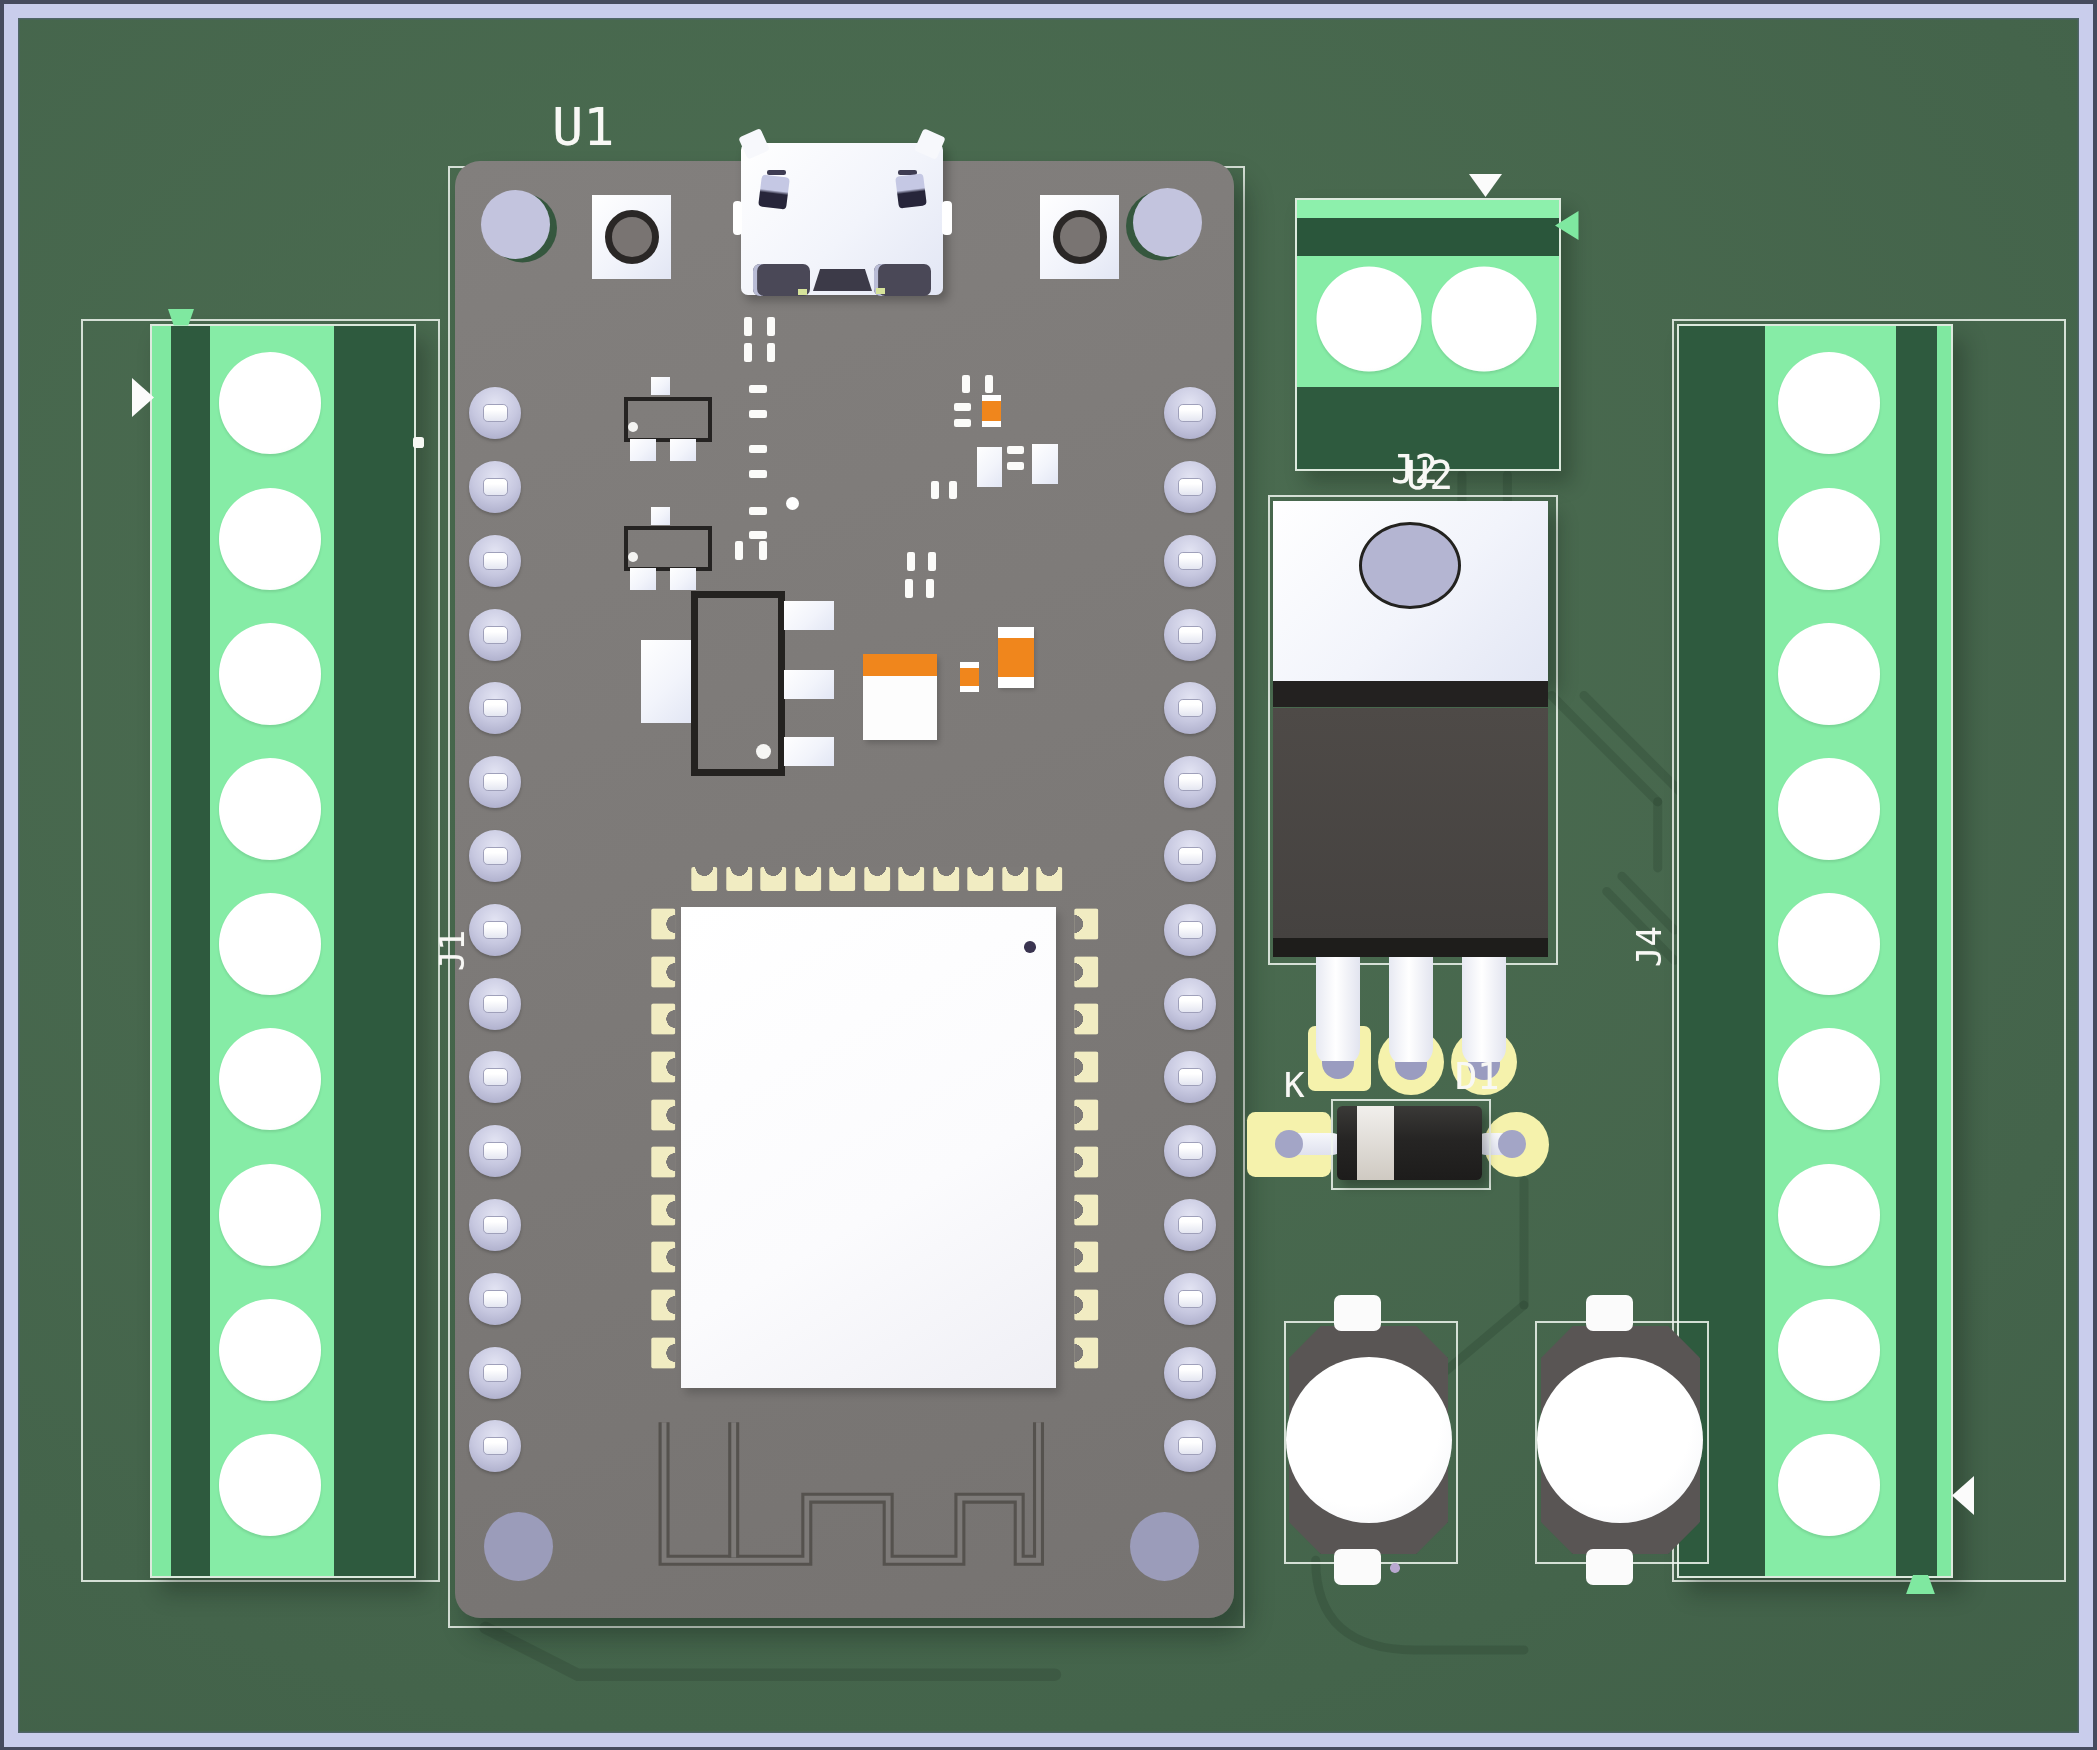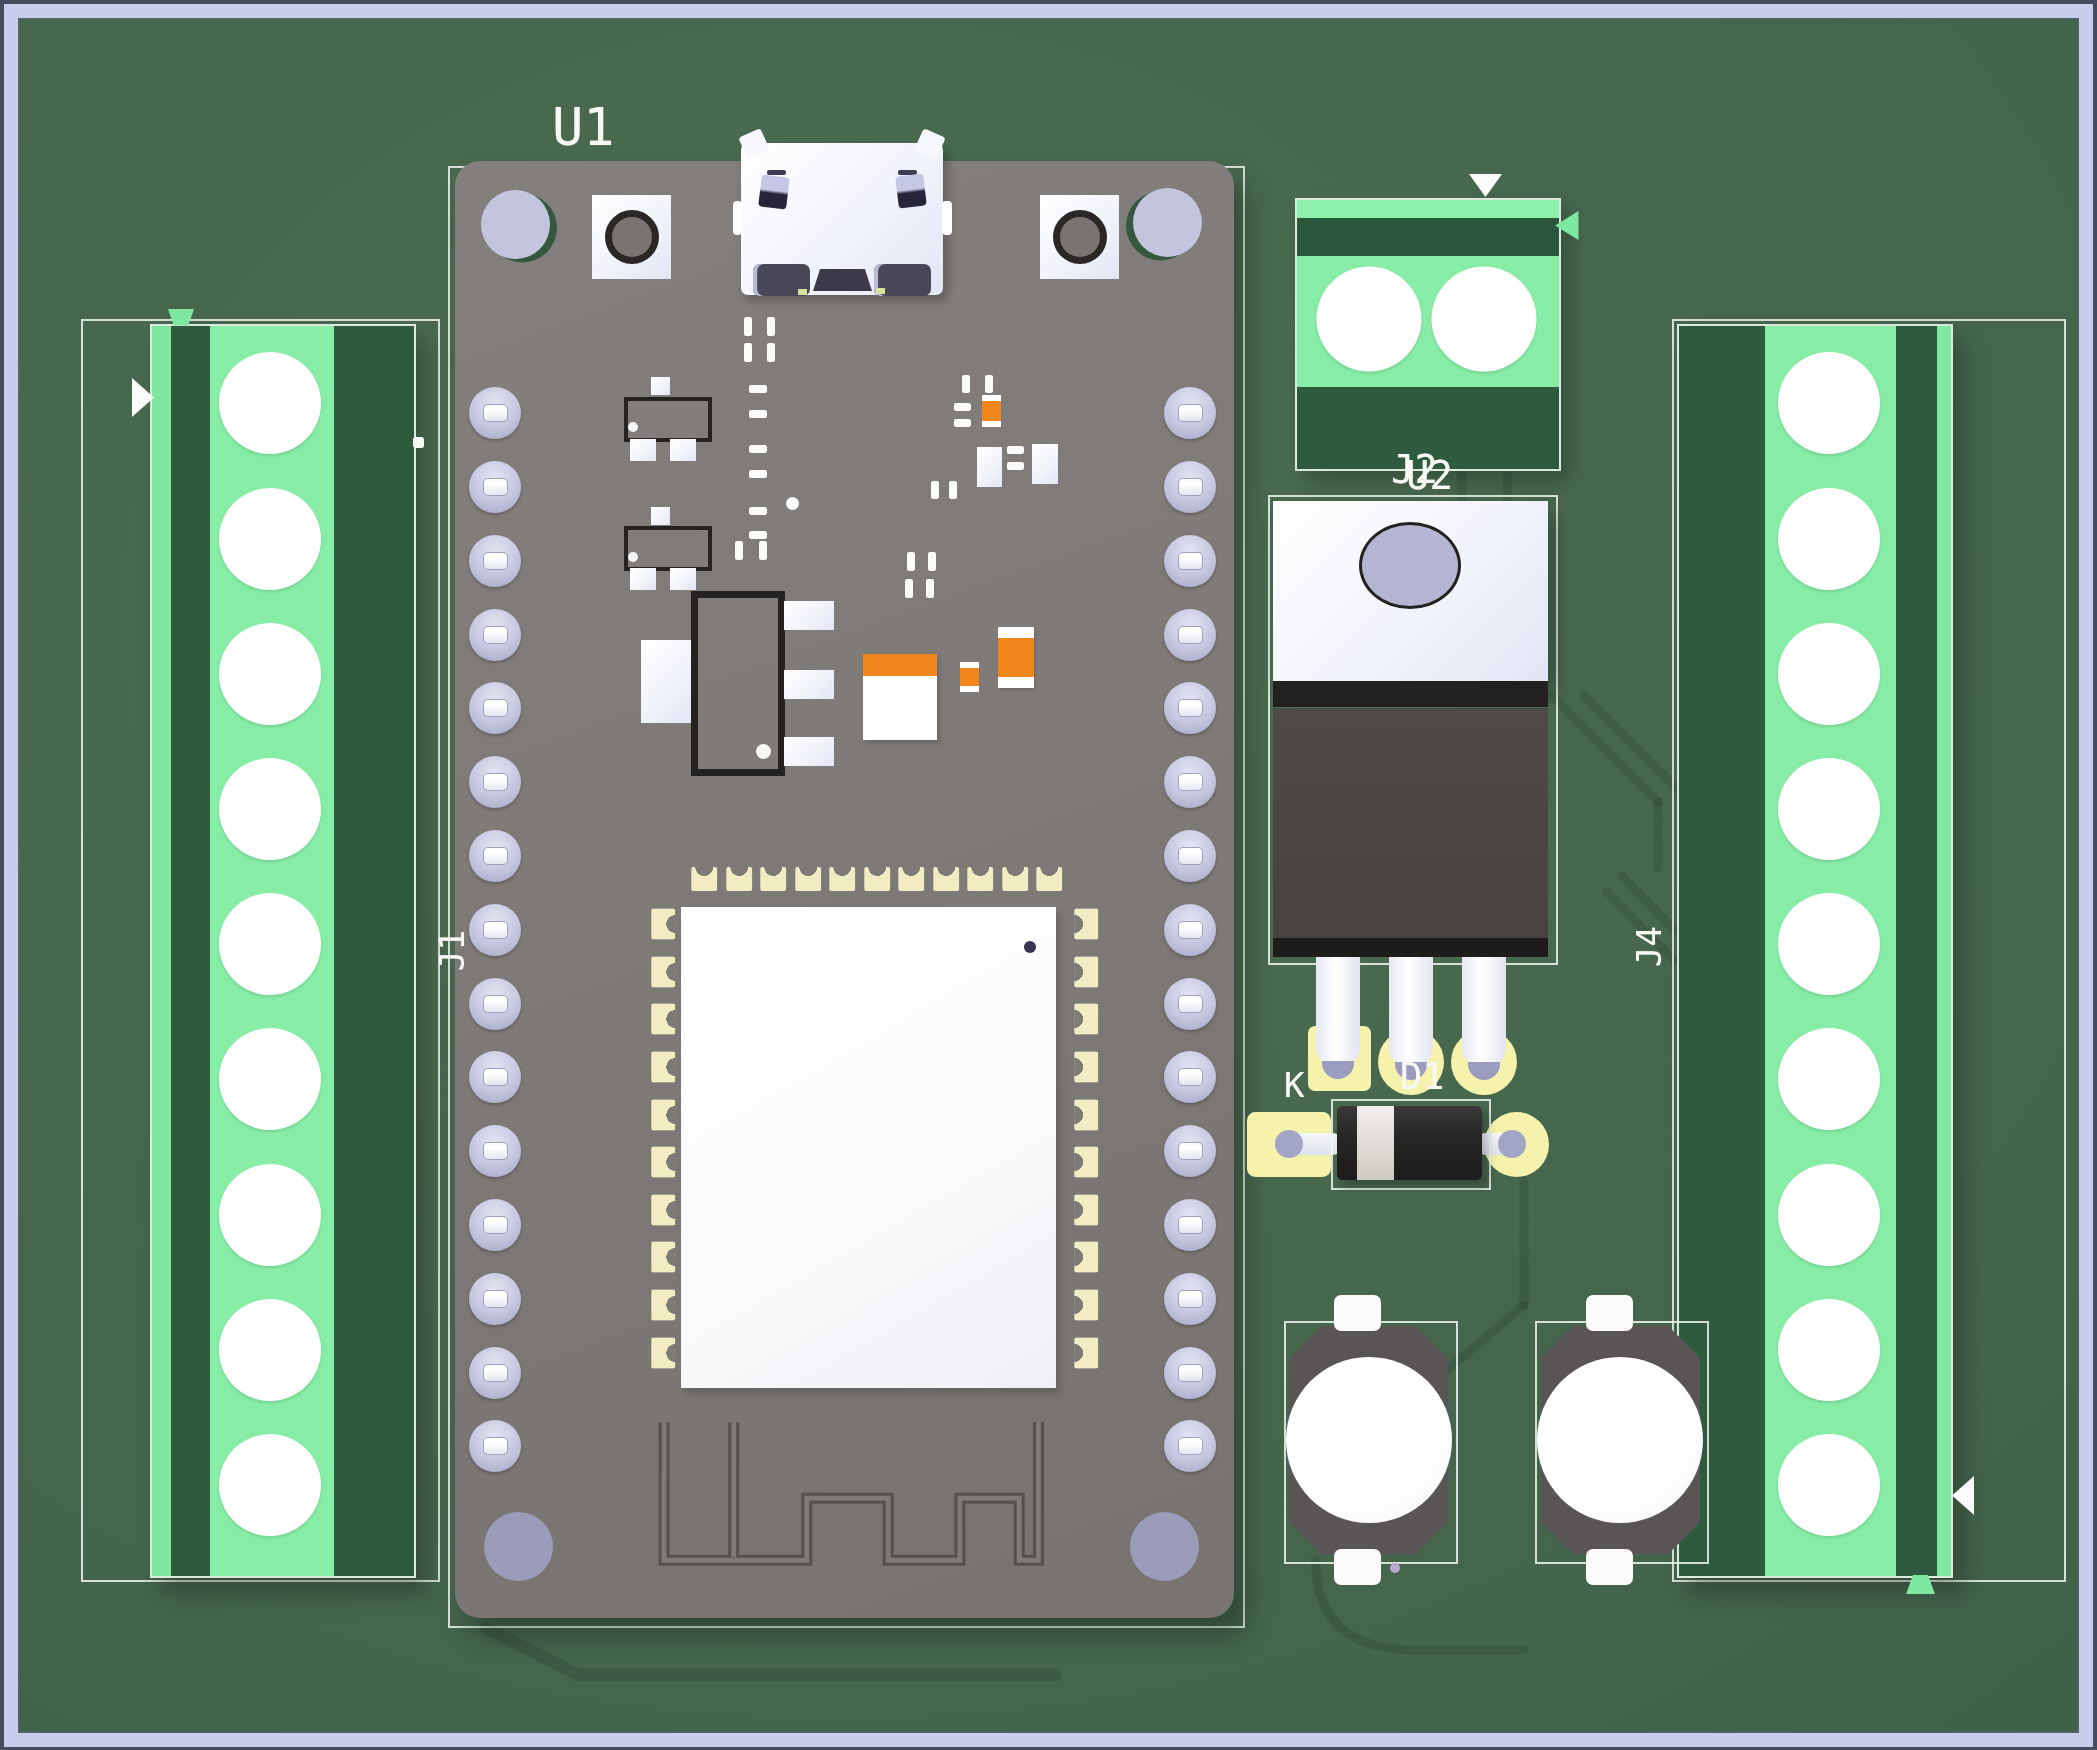--- a/index.html
+++ b/index.html
@@ -401,19 +401,19 @@
       <div class="abs" style="left:1537px;top:1357px;width:166px;height:166px;border-radius:50%;background:radial-gradient(circle at 42% 38%,#ffffff 60%,#eef0f4 100%);"></div>
       <div class="abs" style="left:1390px;top:1563px;width:9.7px;height:9.7px;border-radius:50%;background:#b9a8d0;"></div>
     </div>
 
     <div class="silk" style="left:490px;top:79px;font-size:52px;margin-left:44px;">U1</div>
     <div class="silk" style="left:414px;top:953px;font-size:34px;transform:rotate(-90deg);transform-origin:0 0;">J1</div>
     <div class="silk" style="left:1611px;top:949px;font-size:34px;transform:rotate(-90deg);transform-origin:0 0;">J4</div>
     <div class="silk" style="left:1373px;top:429px;font-size:39px;">J2</div>
     <div class="silk" style="left:1388px;top:435px;font-size:39px;">U2</div>
     <div class="silk" style="left:1266px;top:1047px;font-size:34px;">K</div>
-    <div class="silk" style="left:1382px;top:1037px;font-size:37px;">D1</div>
+    <div class="silk" style="left:1437px;top:1037px;font-size:37px;">D1</div>
   </div>
 
   <div class="frame"></div>
   <div class="frame-inner"></div>
 </div>
 
 
 </body></html>

